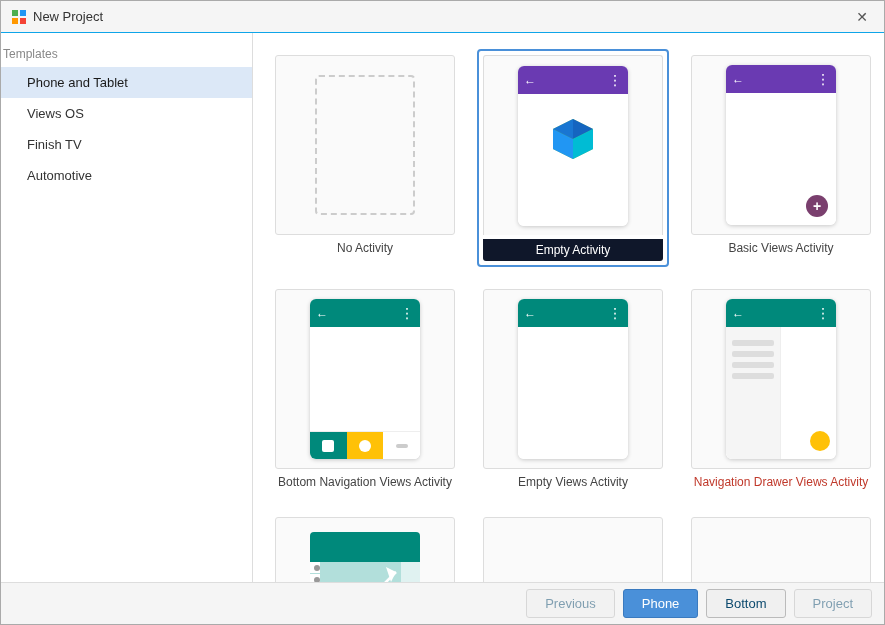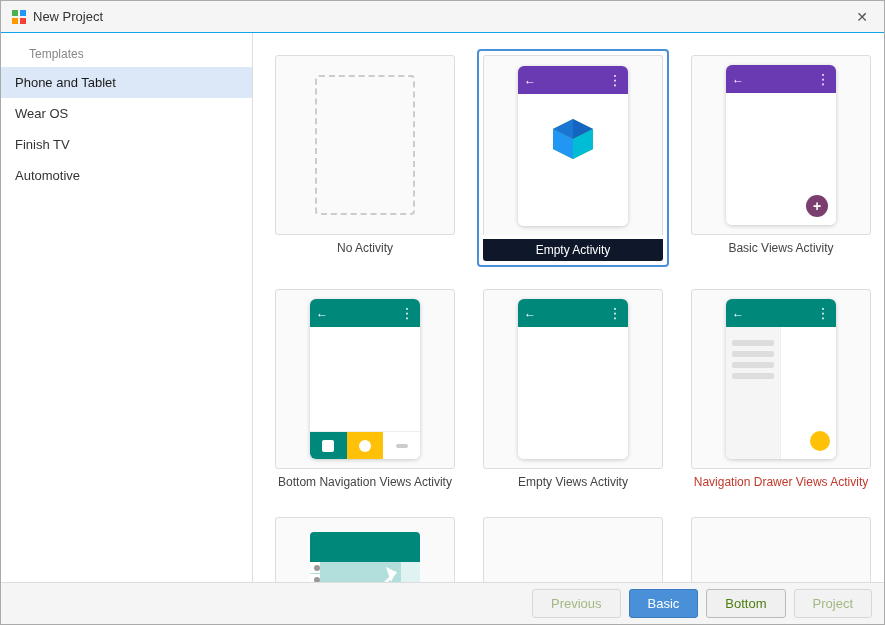--- a/index.html
+++ b/index.html
@@ -48,26 +48,26 @@
       flex: 1;
       overflow: hidden;
     }
     .sidebar {
       width: 252px;
       border-right: 1px solid #ddd;
       background: #fff;
       padding-top: 4px;
     }
     .sidebar-section-label {
-      padding: 10px 14px 6px 28px;
+      padding: 10px 14px 6px 2px;
       font-size: 12px;
       color: #888;
     }
     .sidebar-item {
-      padding: 8px 14px;
+      padding: 8px 26px;
       cursor: pointer;
       color: #333;
       font-size: 13px;
     }
     .sidebar-item.active { background: #dce8f7; color: #1a1a1a; font-weight: 500; }
     .main-area {
       flex: 1;
       overflow-y: auto;
       padding: 16px;
       background: #fff;
@@ -268,21 +268,21 @@
       padding: 0 12px;
       gap: 8px;
     }
     .btn {
       padding: 6px 18px;
       border-radius: 3px;
       border: 1px solid #bbb;
       background: #f0f0f0;
       font-size: 13px;
       cursor: pointer;
-      color: #4d7c0f;
+      color: #0c4a6e;
     }
     .btn.primary {
       background: #4a90d9;
       color: #fff;
       border-color: #3a7abf;
     }
     .btn:disabled { opacity: 0.5; cursor: default; }
   </style>
 </head>
 <body>
@@ -301,21 +301,21 @@
   </div>
 
   <div class="content">
 
     <div class="sidebar">
       <div class="sidebar-section-label">Templates</div>
       <div class="sidebar-item active">
         <span>Phone and Tablet</span>
       </div>
       <div class="sidebar-item">
-        <span>Wear OS</span>
+        <span>Views OS</span>
       </div>
       <div class="sidebar-item">
         <span>Finish TV</span>
       </div>
       <div class="sidebar-item">
         <span>Automotive</span>
       </div>
     </div>
 
     <div class="main-area">
@@ -468,17 +468,17 @@
           </div>
 
         </div>
 
       </div>
     </div>
   </div>
 
   <div class="footer">
     <button class="btn" disabled="">Previous</button>
-    <button class="btn primary">Basic</button>
+    <button class="btn primary">Phone</button>
     <button class="btn">Bottom</button>
     <button class="btn" disabled="">Project</button>
   </div>
 </div>
 
 </body></html>

